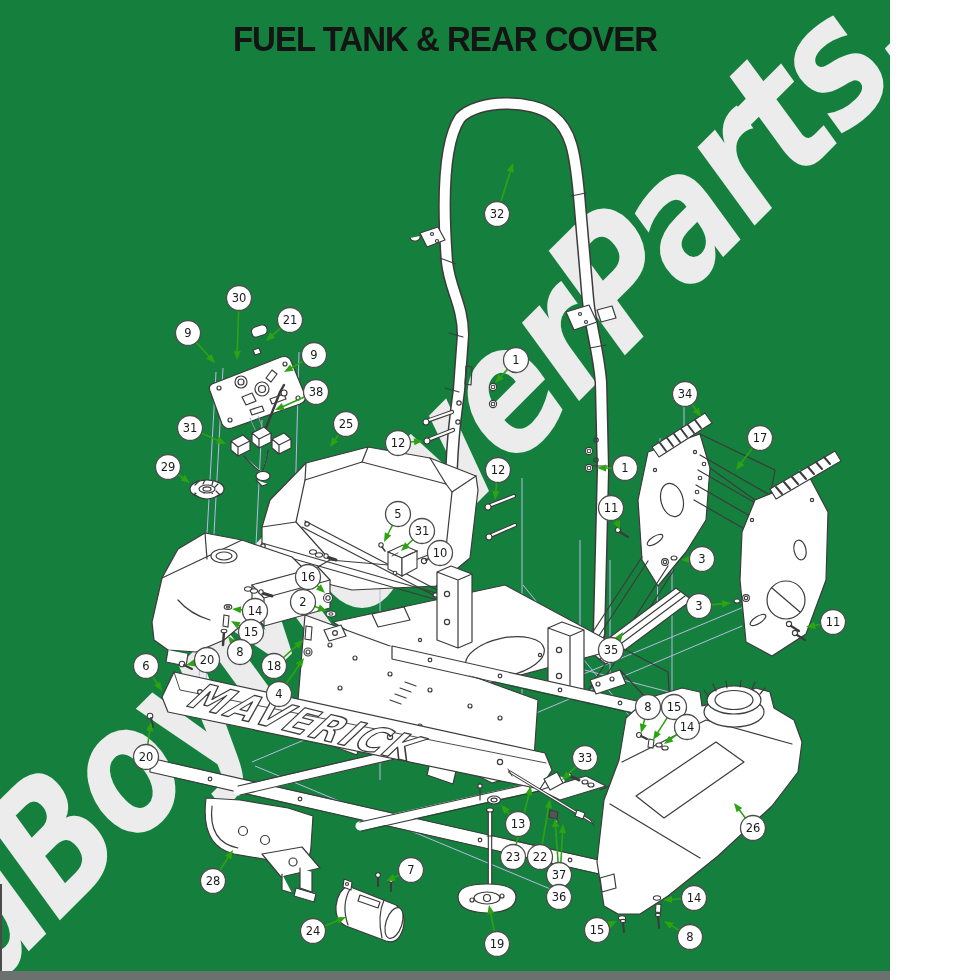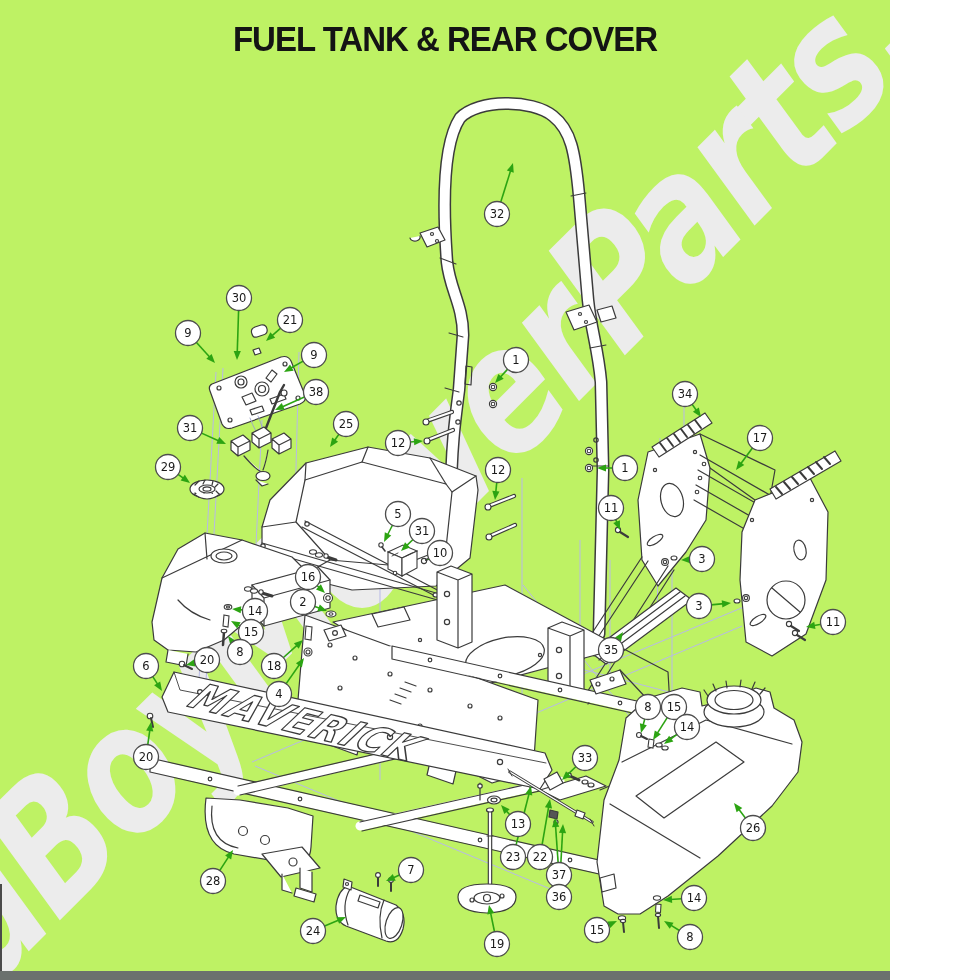--- a/index.html
+++ b/index.html
@@ -1,16 +1,16 @@
 <!DOCTYPE html>
 <html><head>
 <meta charset="utf-8">
 <style>
   html,body{margin:0;padding:0;background:#fff;}
-  #stage{position:relative;width:890px;height:980px;background:#bef264;overflow:hidden;
+  #stage{position:relative;width:890px;height:980px;background:#15803d;overflow:hidden;
          font-family:"Liberation Sans",sans-serif;}
   #title{position:absolute;top:20px;left:0;width:100%;text-align:center;
          font-family:"Liberation Sans",sans-serif;font-weight:900;font-size:33px;
          letter-spacing:-1px;color:#141414;transform:scaleY(1.05);}
   svg text{font-family:"DejaVu Sans",sans-serif;}
 </style>
 </head>
 <body>
 
 <div id="stage">

